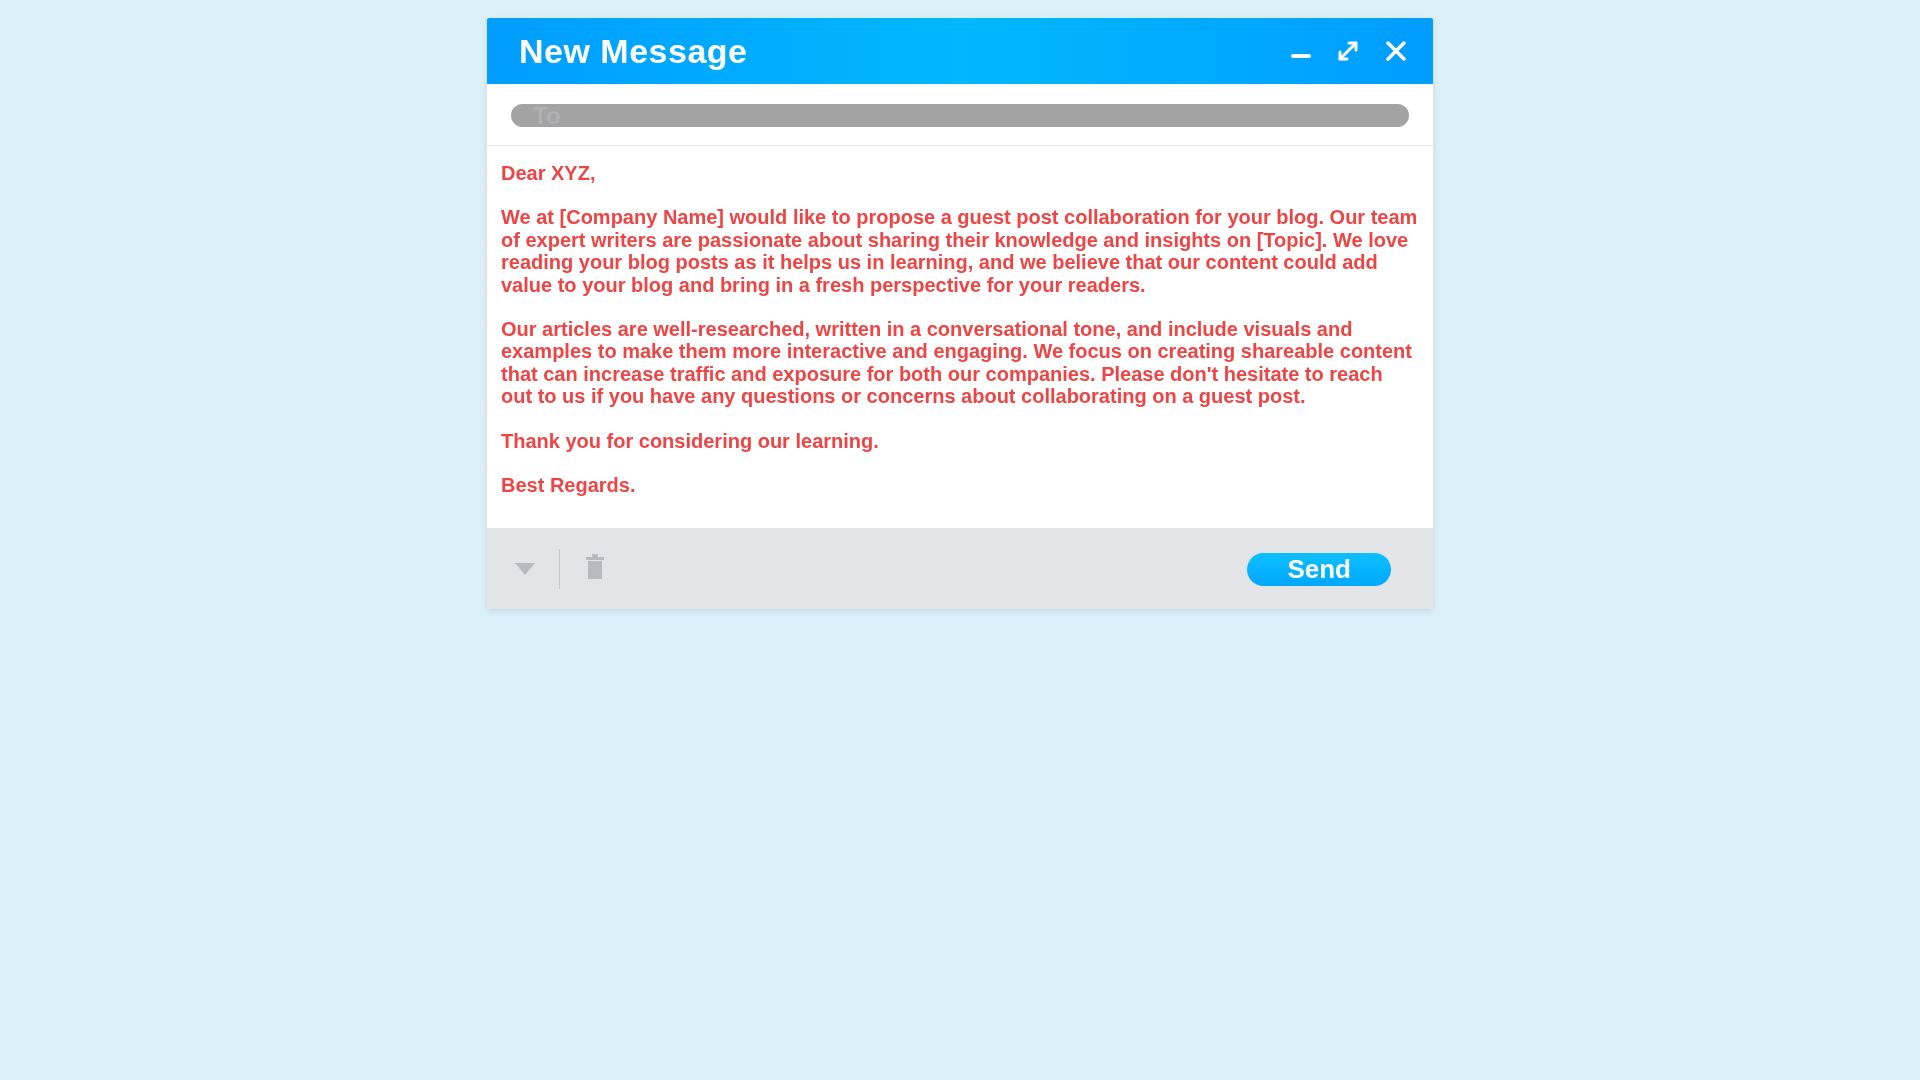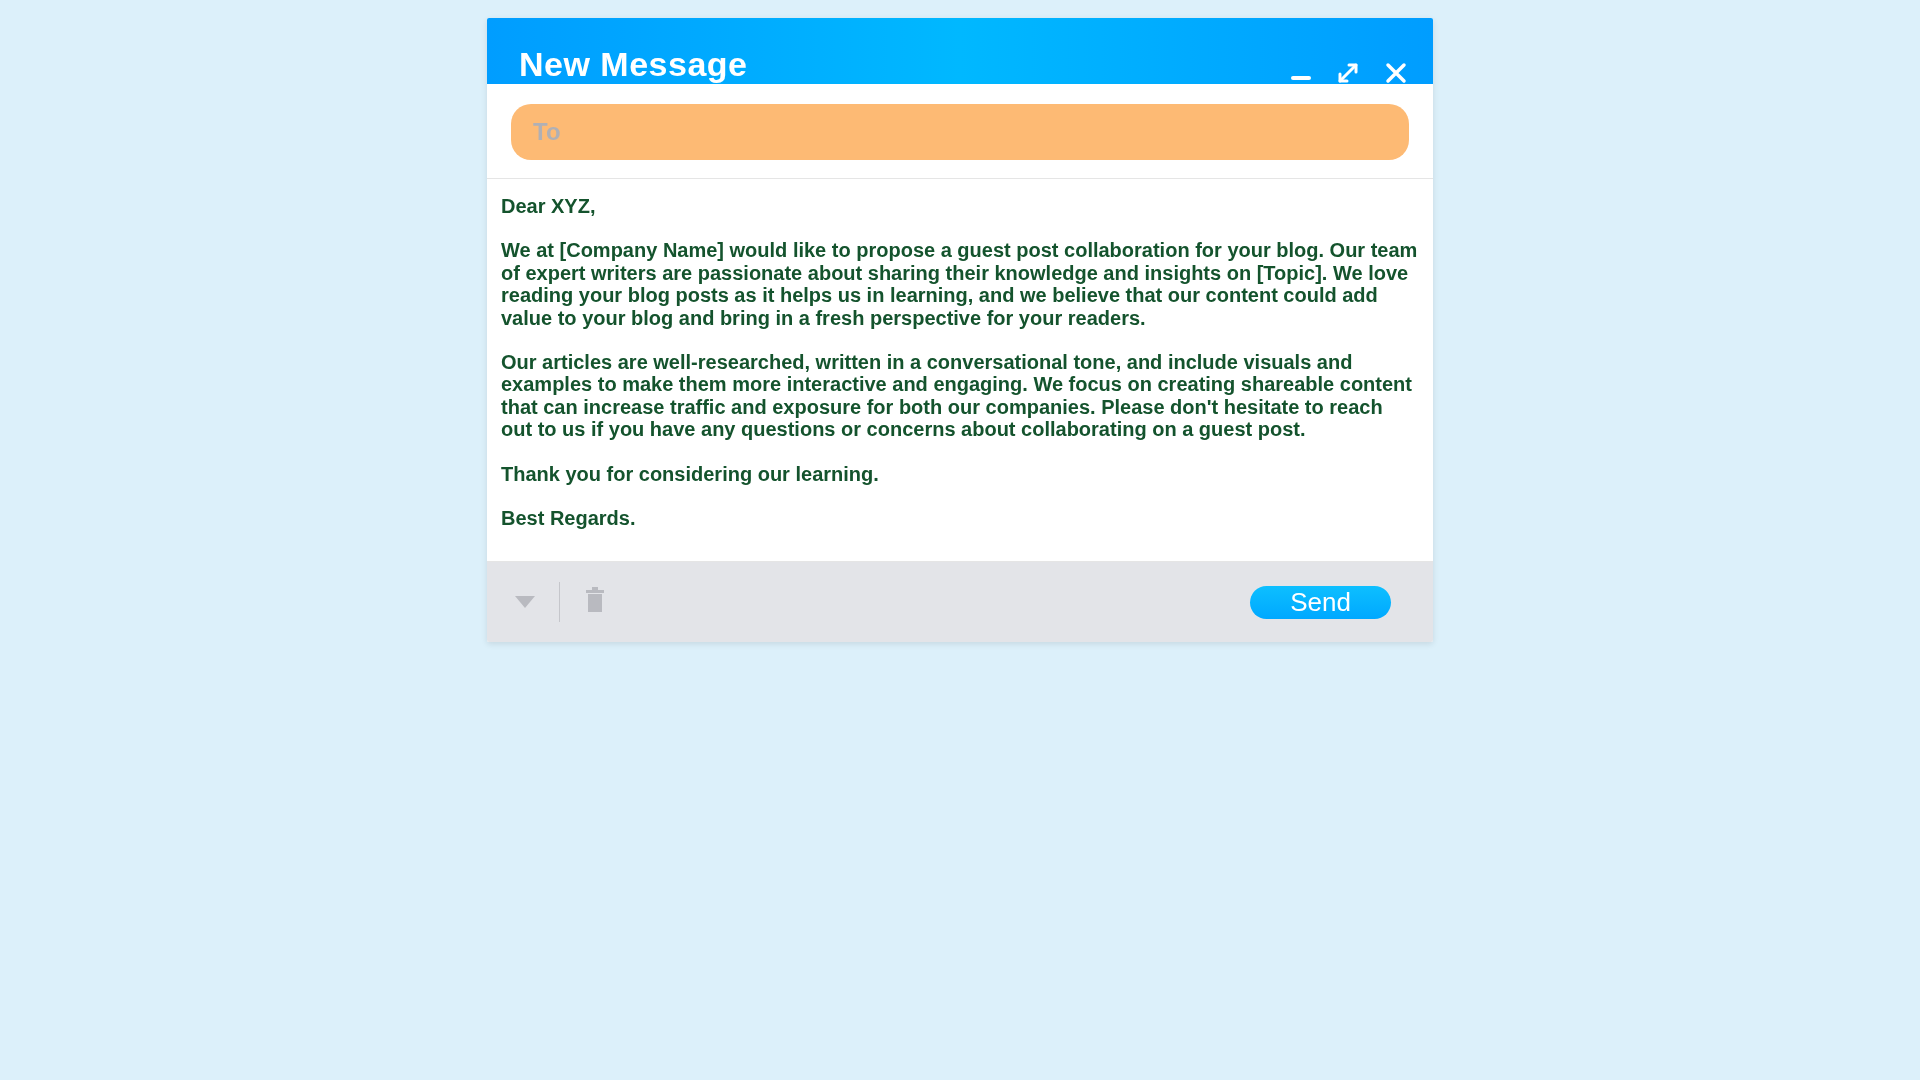--- a/index.html
+++ b/index.html
@@ -19,21 +19,21 @@
     flex-direction:column;
     border-radius:2px;
     box-shadow:0 2px 6px rgba(0,0,0,0.1);
     overflow:hidden;
   }
   
   .header {
     height:66px;
     background:linear-gradient(90deg,#009dff 0%,#00b8ff 50%,#009dff 100%);
     display:flex;
-    align-items:flex-end;
+    align-items:center;
     justify-content:space-between;
     padding:0 26px 0 32px;
     color:#fff;
   }
   .header-title {
     font-size:34px;
     font-weight:700;
     letter-spacing:0.5px;
   }
   .header-controls {
@@ -47,38 +47,38 @@
   
   .field-area {
     padding:20px 24px 18px 24px;
     display:flex;
     flex-direction:column;
     gap:22px;
     border-bottom:1px solid #e5e5e5;
   }
   .field {
     width:100%;
-    height:56px;
-    background:#fdba74;
+    height:23px;
+    background:#a3a3a3;
     border:none;
     border-radius:20px;
     padding:0 22px;
     font-size:24px;
     font-weight:600;
     color:#4a4a4a;
     outline:none;
   }
   .field::placeholder { color:#b0b0b5; font-weight:600; }
 
   
   .body-area {
     padding:16px 14px 24px 14px;
     font-size:20px;
     font-weight:600;
-    color:#14532d;
+    color:#ef4444;
     line-height:1.12;
     border-bottom:1px solid #e5e5e5;
   }
   .body-area p { margin-bottom:22px; }
   .body-area p:last-child { margin-bottom:8px; }
 
   
   .footer {
     height:80px;
     background:#e3e4e8;
@@ -101,21 +101,21 @@
   }
   .sep {
     width:1px; height:40px;
     background:#c5c6cb;
   }
   .trash { cursor:pointer; }
   .send-button {
     background:linear-gradient(180deg,#0dbfff 0%,#00a8ff 100%);
     color:#fff;
     font-size:26px;
-    font-weight:400;
+    font-weight:700;
     padding:1px 40px;
     border:none;
     border-radius:28px;
     cursor:pointer;
   }
 </style>
 </head>
 <body>
 
 <div class="compose-window">

